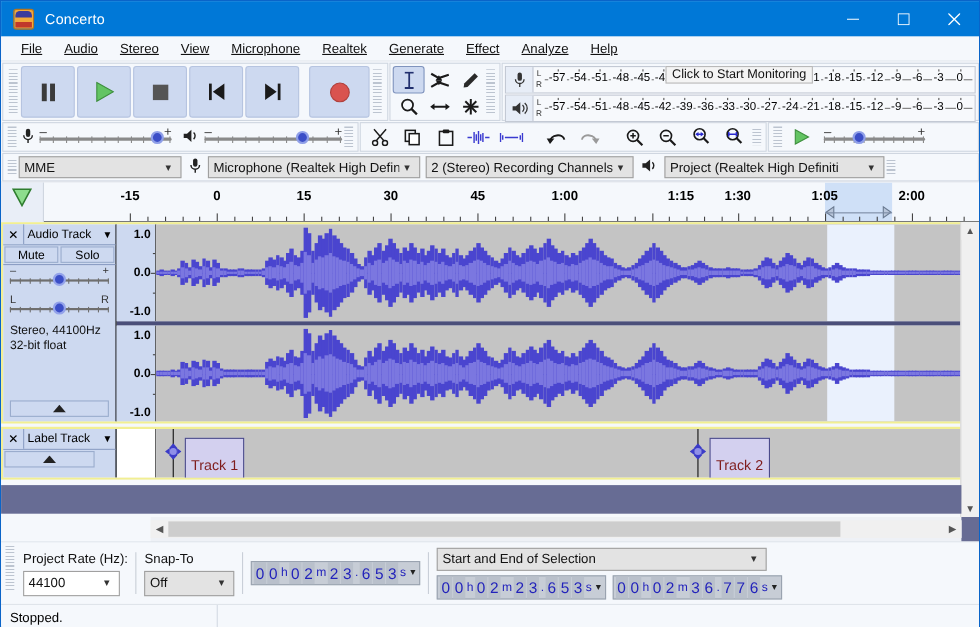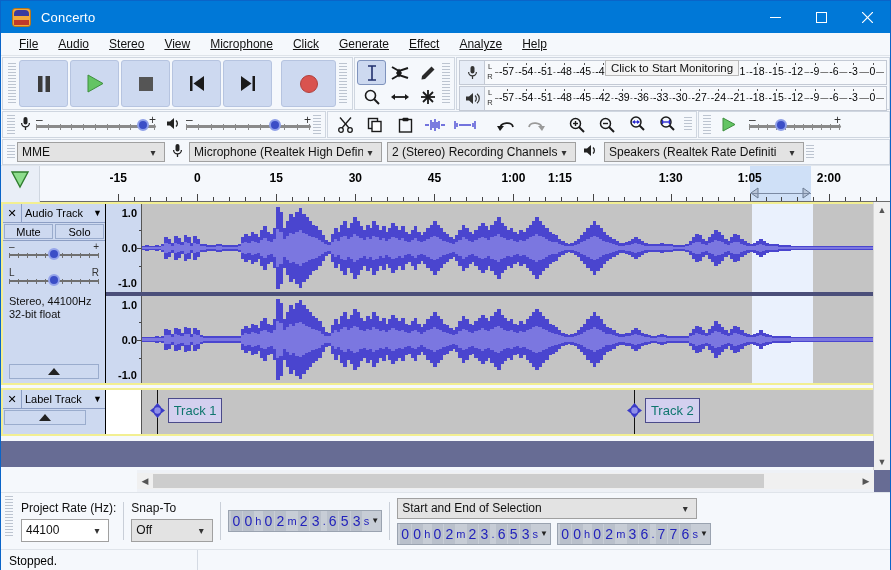--- a/index.html
+++ b/index.html
@@ -118,21 +118,21 @@
   .wave{position:relative;background:#c4c4c4;overflow:hidden;}
   .wave .selhl{position:absolute;top:0;bottom:0;background:#eaf1fd;}
   .wave .center{position:absolute;left:0;right:0;top:50%;height:1px;background:#3a36c8;}
   .wbar{position:absolute;background:#4a45cf;}
   .wbar.inner{background:#7b77e0;}
 
   
   .labelwave{position:relative;background:#c4c4c4;overflow:hidden;}
   .lbltick{position:absolute;top:0;bottom:0;width:1px;background:#111;}
   .lblbox{position:absolute;background:#d3d0ef;border:1px solid #4a4a8a;font-size:13px;
-     padding:4px 5px;color:#0f766e;white-space:nowrap;}
+     padding:16px 5px;color:#7f1d1d;white-space:nowrap;}
   .lblhandle{position:absolute;width:15px;height:15px;}
 
   
   .vscroll{position:absolute;right:0;top:0;bottom:0;width:16px;background:#f0f0f0;border-left:1px solid #d6d6d6;}
   .sbbtn{width:16px;height:16px;display:flex;align-items:center;justify-content:center;background:#f0f0f0;color:#555;font-size:9px;}
   .hscrollrow{height:22px;display:flex;align-items:center;background:#eef1f6;}
   .hscroll{flex:1;height:16px;background:#f0f0f0;display:flex;align-items:center;position:relative;}
   .hthumb{position:absolute;top:1px;height:14px;background:#cdcdcd;}
 
   
@@ -178,21 +178,21 @@
       </div>
     </div>
   </div>
 
   <div class="menubar">
     <div class="menu-item"><u>File</u></div>
     <div class="menu-item"><u>Audio</u></div>
     <div class="menu-item"><u>Stereo</u></div>
     <div class="menu-item"><u>View</u></div>
     <div class="menu-item"><u>Microphone</u></div>
-    <div class="menu-item"><u>Click</u></div>
+    <div class="menu-item"><u>Realtek</u></div>
     <div class="menu-item"><u>Generate</u></div>
     <div class="menu-item"><u>Effect</u></div>
     <div class="menu-item"><u>Analyze</u></div>
     <div class="menu-item"><u>Help</u></div>
   </div>
 
   <div class="toolrow" style="height:54px;">
 
     <div class="tbar transport">
       <div class="grip"></div>
@@ -624,21 +624,21 @@
         <span class="cv">2 (Stereo) Recording Channels</span>
         <span class="chev">▾</span>
       </div>
       <span style="margin:0 6px 0 7px;">
         <svg width="15" height="13" viewBox="0 0 15 13">
             <polygon points="1,4.5 4,4.5 8,1 8,12 4,8.5 1,8.5" fill="#222"></polygon>
             <path d="M10 3.5 a4 4 0 0 1 0 6" fill="none" stroke="#222" stroke-width="1.3"></path>
           </svg>
       </span>
       <div class="combo" style="width:200px;">
-        <span class="cv">Speakers (Realtek Rate Definiti</span>
+        <span class="cv">Project (Realtek High Definiti</span>
         <span class="chev">▾</span>
       </div>
       <div class="grip"></div>
     </div>
   </div>
 
   <div class="rulerrow">
     <div class="rulerbtn">
       <svg width="24" height="22" viewBox="0 0 24 22">
           <polygon points="4,3 20,3 12,18" fill="#8ddd8d" stroke="#2f7d2f" stroke-width="1.4"></polygon>
@@ -697,21 +697,21 @@
           <div class="rt" style="left: 820.352px; height: 4px;"></div>
           <div class="rt" style="left: 836.128px; height: 4px;"></div>
         </div>
       <div class="rlabels">
           <div class="rl" style="left: 78.2px;">-15</div>
           <div class="rl" style="left: 157.25px;">0</div>
           <div class="rl" style="left: 236.3px;">15</div>
           <div class="rl" style="left: 315.35px;">30</div>
           <div class="rl" style="left: 394.4px;">45</div>
           <div class="rl" style="left: 473.45px;">1:00</div>
-          <div class="rl" style="left: 520px;">1:15</div>
+          <div class="rl" style="left: 579px;">1:15</div>
           <div class="rl" style="left: 630.7px;">1:30</div>
           <div class="rl" style="left: 709.75px;">1:05</div>
           <div class="rl" style="left: 788.8px;">2:00</div>
         </div>
 
     <svg class="handle" viewBox="0 0 10 14" style="left: 710.175px;">
           <polygon points="1,7 8,2 8,12" fill="#b9c6da" stroke="#6b7b92" stroke-width="1"></polygon>
         </svg>
         <svg class="handle" viewBox="0 0 10 14" style="left: 761.375px;">
           <polygon points="9,7 2,2 2,12" fill="#b9c6da" stroke="#6b7b92" stroke-width="1"></polygon>

